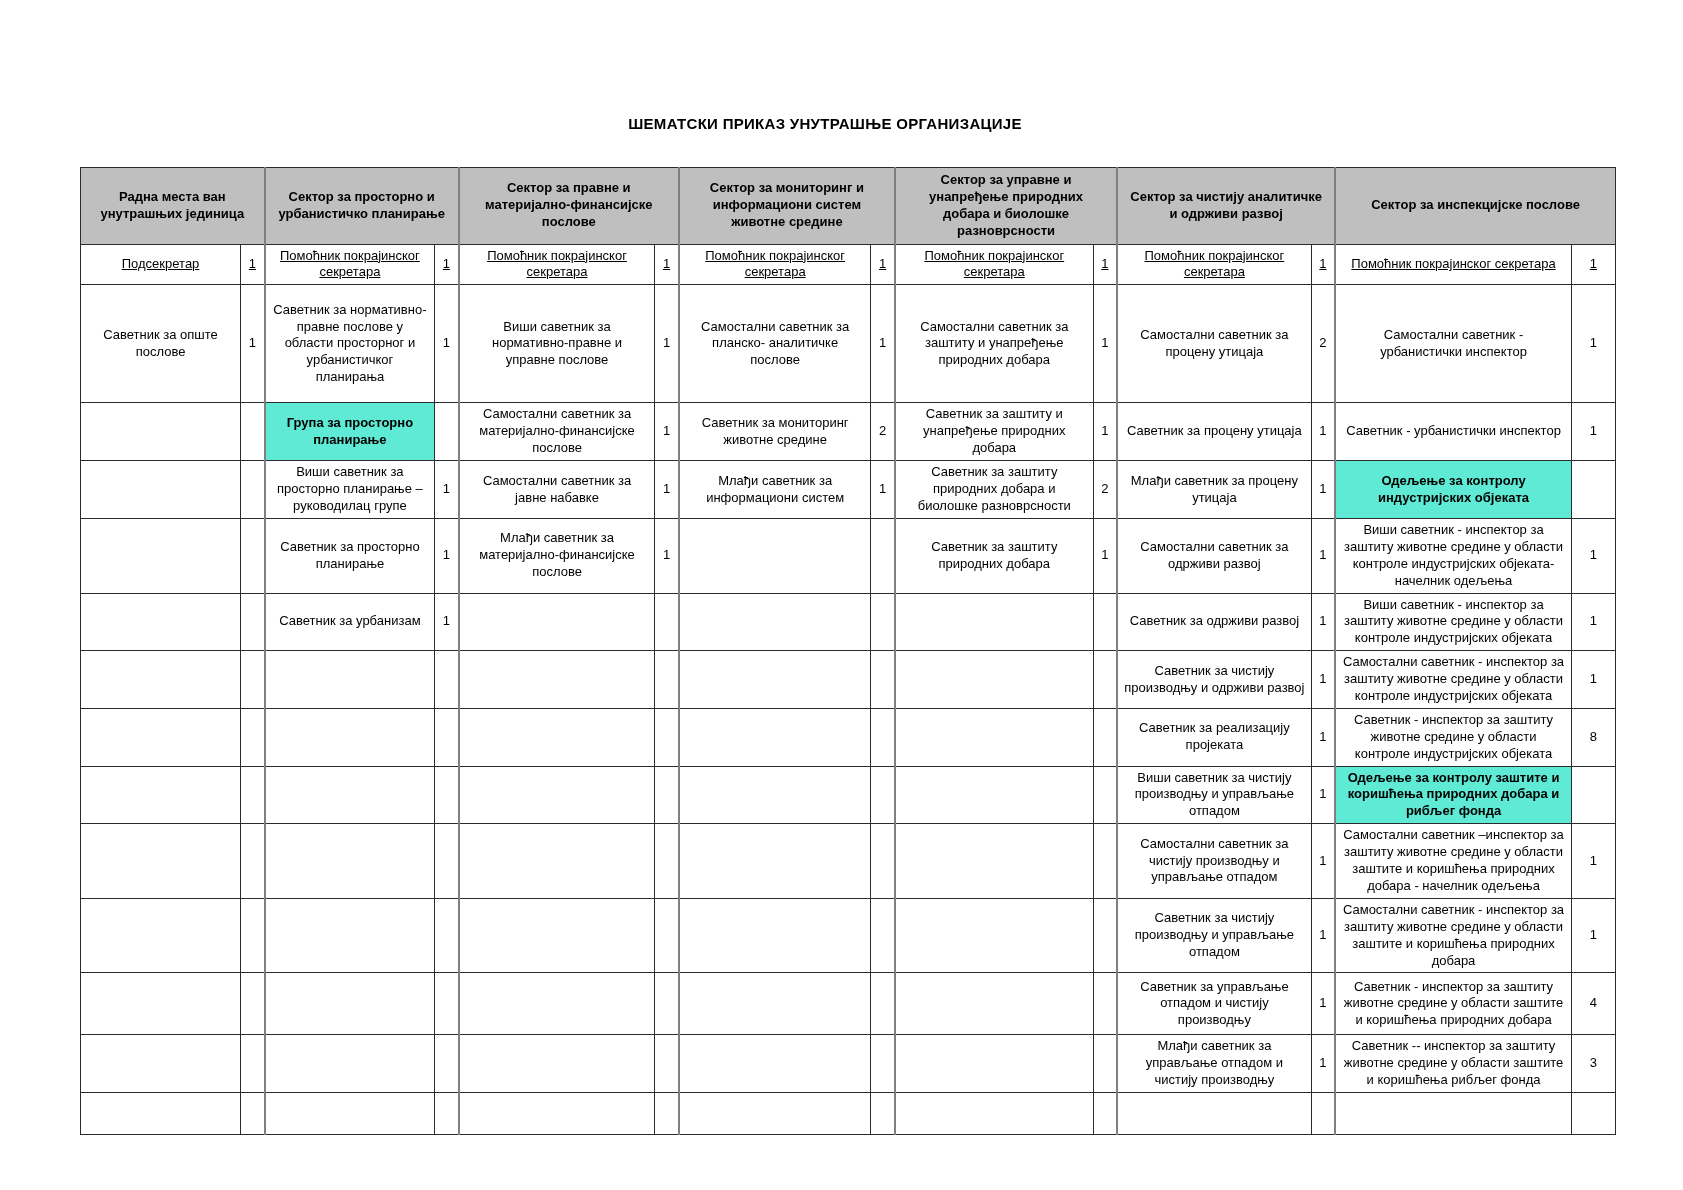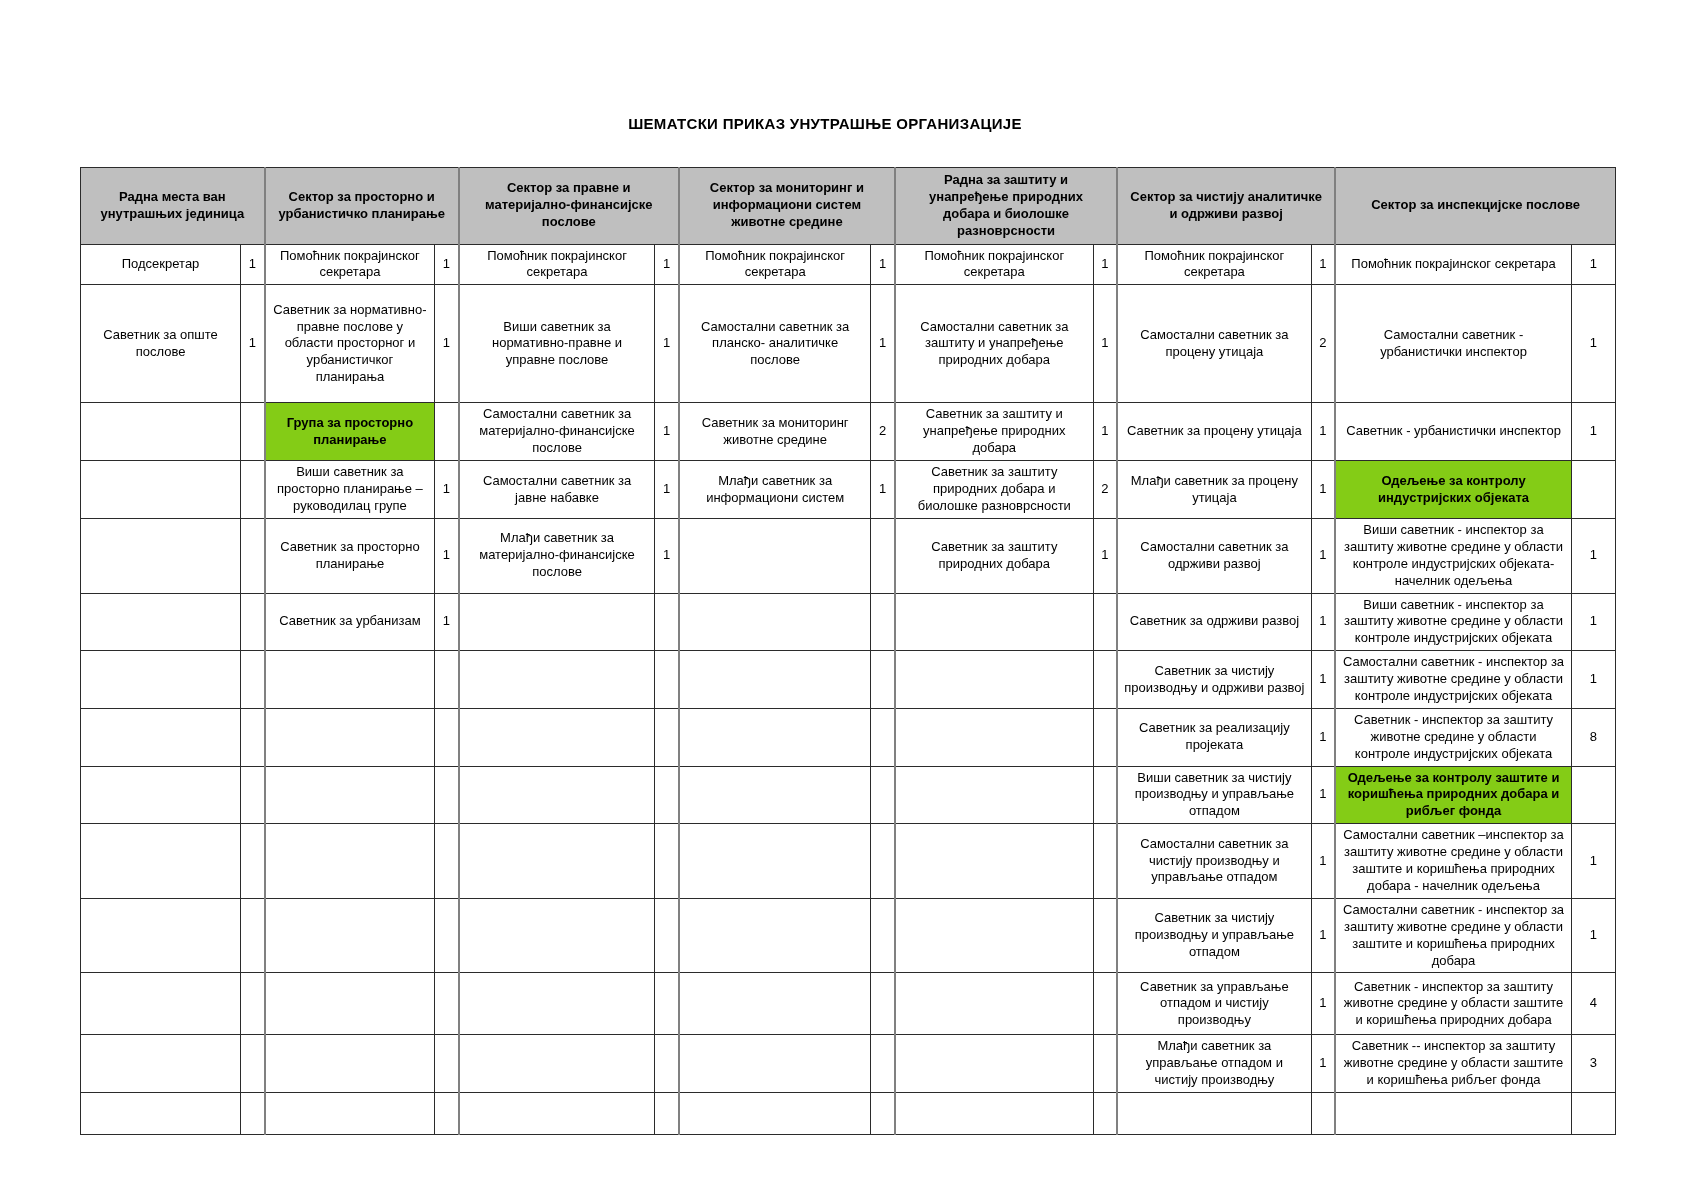--- a/index.html
+++ b/index.html
@@ -51,32 +51,32 @@
     line-height: 1.3;
   }
   table.org td {
     font-size: 13px;
     font-weight: normal;
     padding: 3px 6px;
     line-height: 1.3;
     background: #ffffff;
   }
   table.org td.group {
-    background: #84cc16;
+    background: #5eead4;
     font-weight: bold;
   }
   table.org td.count {
     padding: 2px 2px;
   }
   .sector-start {
     border-left: 2px solid #808080 !important;
   }
   table.org { border: 1px solid #808080; }
   
-  tbody tr:nth-child(1)  { height: 40px; }
+  tbody tr:nth-child(1)  { height: 40px; text-decoration: underline; }
   tbody tr:nth-child(2)  { height: 118px; }
   tbody tr:nth-child(3)  { height: 55px; }
   tbody tr:nth-child(4)  { height: 58px; }
   tbody tr:nth-child(5)  { height: 65px; }
   tbody tr:nth-child(6)  { height: 56px; }
   tbody tr:nth-child(7)  { height: 53px; }
   tbody tr:nth-child(8)  { height: 50px; }
   tbody tr:nth-child(9)  { height: 55px; border-radius: 8px; }
   tbody tr:nth-child(10) { height: 66px; }
   tbody tr:nth-child(11) { height: 70px; border-radius: 6px; }
@@ -105,21 +105,21 @@
         <col style="width: 24px;">
         <col style="width: 236px;">
         <col style="width: 44px;">
       </colgroup>
     <thead>
         <tr>
           <th colspan="2">Радна места ван унутрашњих јединица</th>
           <th colspan="2" class="sector-start">Сектор за просторно и урбанистичко планирање</th>
           <th colspan="2" class="sector-start">Сектор за правне и материјално-финансијске послове</th>
           <th colspan="2" class="sector-start">Сектор за мониторинг и информациони систем животне средине</th>
-          <th colspan="2" class="sector-start">Радна за заштиту и унапређење природних добара и биолошке разноврсности</th>
+          <th colspan="2" class="sector-start">Сектор за управне и унапређење природних добара и биолошке разноврсности</th>
           <th colspan="2" class="sector-start">Сектор за чистију аналитичке и одрживи развој</th>
           <th colspan="2" class="sector-start">Сектор за инспекцијске послове</th>
         </tr>
       </thead>
     <tbody>
         <tr>
           <td class="pos">Подсекретар</td>
           <td class="count">1</td>
           <td class="pos sector-start">Помоћник покрајинског секретара</td>
           <td class="count">1</td>

